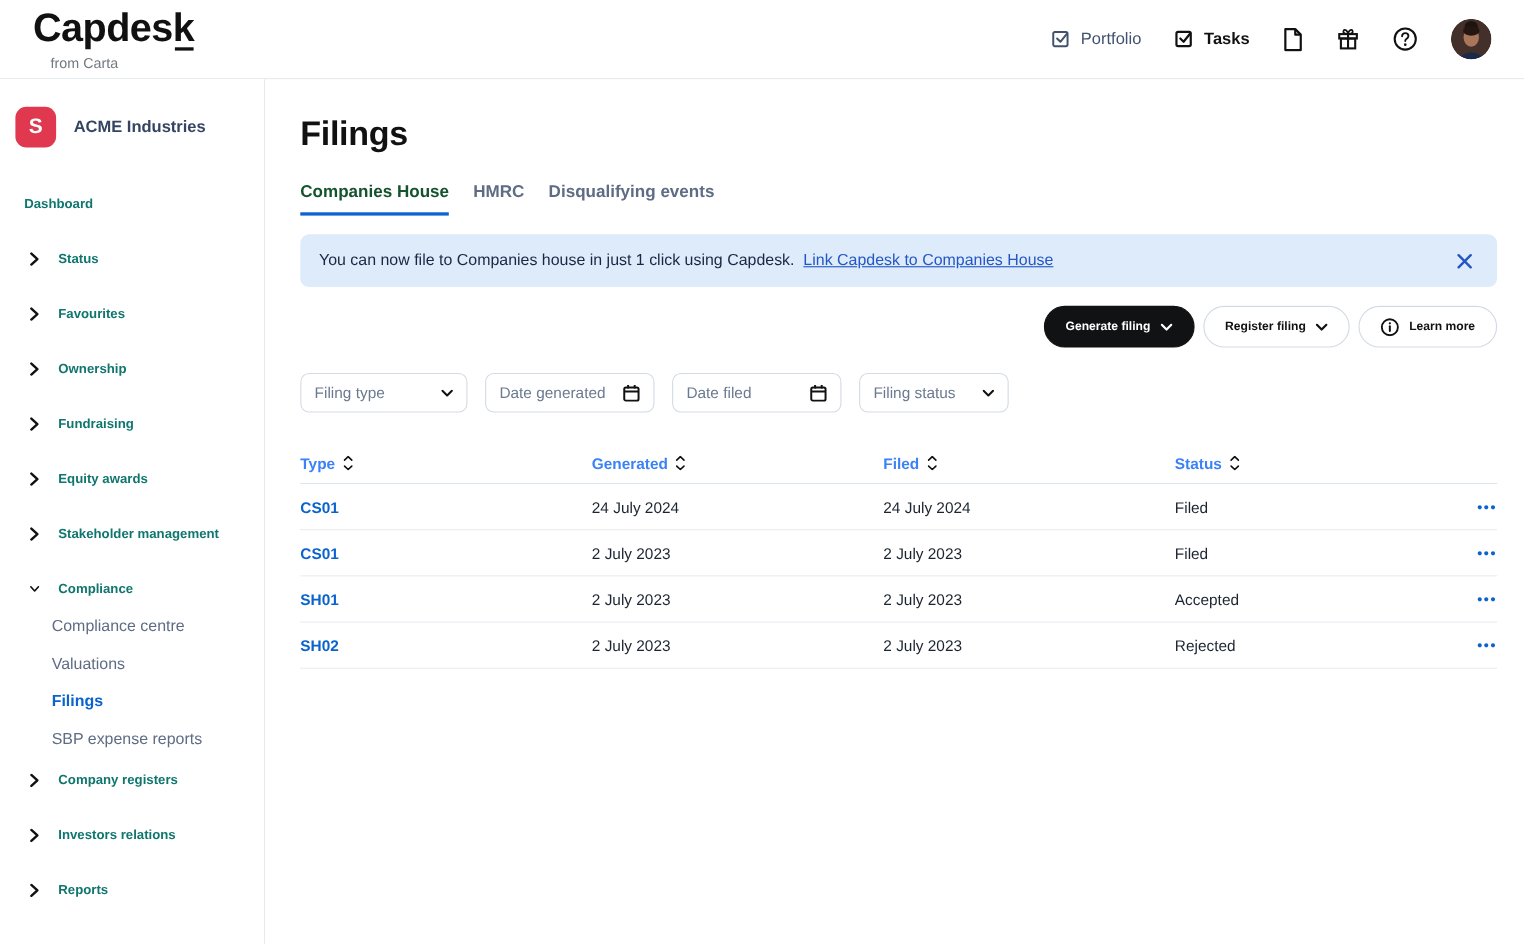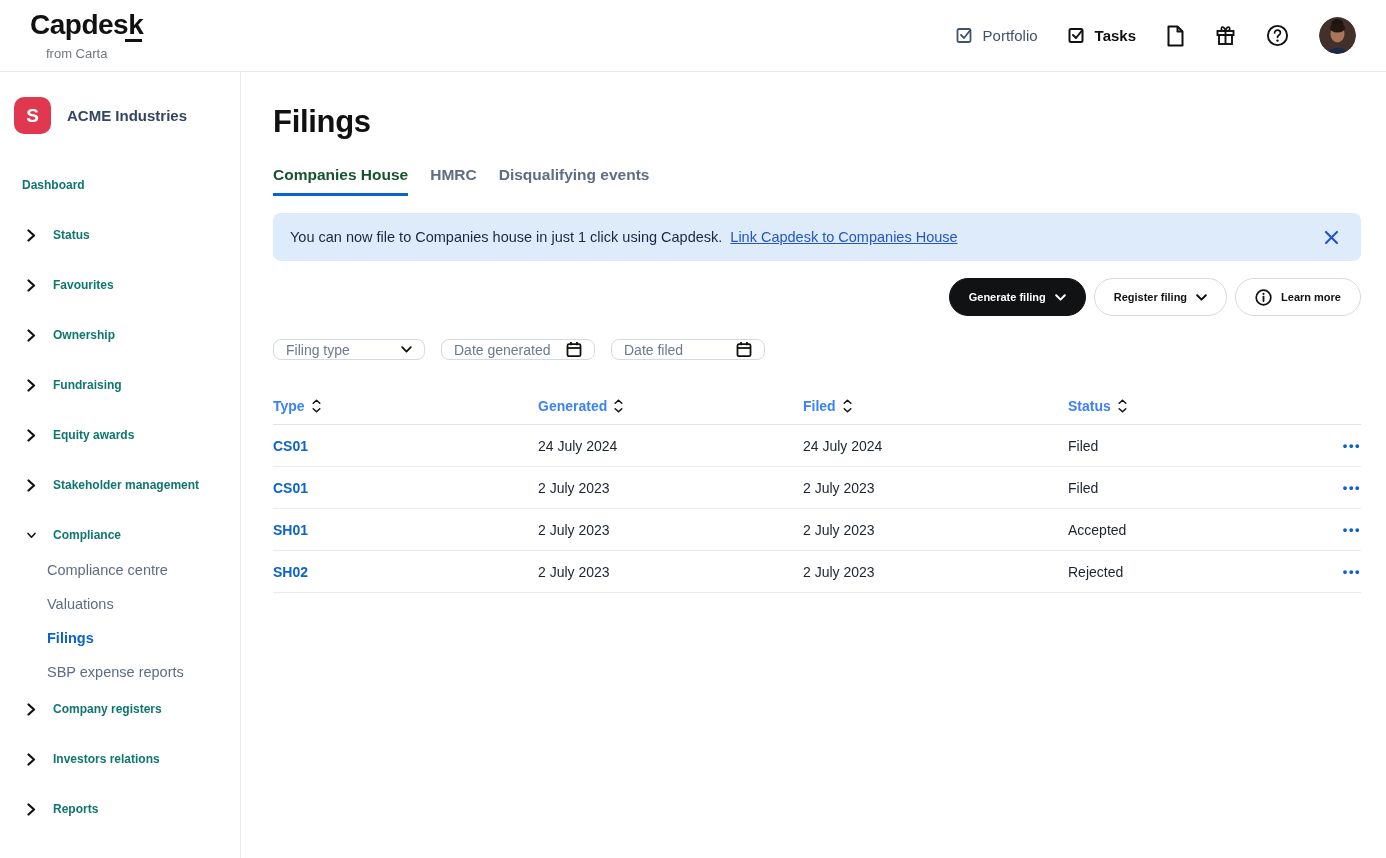--- a/index.html
+++ b/index.html
@@ -3,21 +3,21 @@
 <meta charset="utf-8">
 <style>
   * { margin:0; padding:0; box-sizing:border-box; }
   html,body { width:1386px; height:858px; background:#fff; overflow:hidden;
     font-family:"Liberation Sans", sans-serif; color:#172b4d; }
 
   
   .app-header { height:72px; display:flex; align-items:center; justify-content:space-between;
     padding:0 30px; border-bottom:1px solid #e7eaee; background:#fff; }
   .logo-block { display:flex; flex-direction:column; }
-  .brand { position:relative; font-size:28px; font-weight:800; letter-spacing:-0.5px; color:#111; line-height:1; }
+  .brand { position:relative; font-size:36px; font-weight:800; letter-spacing:-0.5px; color:#111; line-height:1; }
   .brand::after { content:""; position:absolute; right:1px; bottom:-3px; width:17px; height:3px; background:#111; }
   .tagline { font-size:13px; color:#73797f; margin-top:7px; margin-left:16px; }
 
   .header-right { display:flex; align-items:center; gap:30px; }
   .hdr-link { display:flex; align-items:center; gap:8px; cursor:pointer; }
   .hdr-link .lbl { font-size:15px; font-weight:600; }
   .portfolio .lbl { color:#42526e; font-weight:500; }
   .tasks .lbl { color:#111; }
   .hdr-icon { display:flex; align-items:center; justify-content:center; cursor:pointer; }
   .avatar { width:37px; height:37px; border-radius:50%; overflow:hidden; cursor:pointer; }
@@ -53,21 +53,21 @@
   .banner-text { font-size:14.5px; color:#1a2744; }
   .banner-link { color:#2456c4; font-weight:500; text-decoration:underline; cursor:pointer; margin-left:4px; }
   .banner-close { cursor:pointer; display:flex; }
 
   .actions-row { display:flex; justify-content:flex-end; gap:8px; margin-top:17px; }
   .btn { height:38px; border-radius:19px; display:flex; align-items:center; gap:9px;
     padding:0 19px; font-size:11px; font-weight:700; cursor:pointer; border:1px solid #d3dae3; background:#fff; color:#111; }
   .btn.primary { background:#111213; border-color:#111213; color:#fff; }
 
   .filters-row { display:flex; gap:16px; margin-top:23px; }
-  .filter { height:21px; border:1px solid #d3dae3; border-radius:8px; display:flex; align-items:center;
+  .filter { height:36px; border:1px solid #d3dae3; border-radius:8px; display:flex; align-items:center;
     justify-content:space-between; padding:0 12px; font-size:14px; color:#6b7a90; cursor:pointer; background:#fff; }
   .f-type { width:152px; } .f-gen { width:154px; } .f-filed { width:154px; } .f-status { width:136px; }
 
   .table { margin-top:27px; }
   .t-row { display:grid; grid-template-columns:265px 265px 265px 1fr 40px; align-items:center; }
   .t-head { height:38px; border-bottom:1px solid #dfe5ec; }
   .t-head .th { display:flex; align-items:center; gap:7px; font-size:14px; font-weight:700; color:#3b82f6; cursor:pointer; }
   .t-body-row { height:42px; border-bottom:1px solid #e8ecf1; font-size:14px; color:#1b2430; }
   .cell-link { color:#0b63ce; font-weight:700; cursor:pointer; }
   .row-menu { color:#0b63ce; font-weight:800; font-size:13px; letter-spacing:1.5px; text-align:right; cursor:pointer; }
@@ -319,20 +319,28 @@
       <span>Date filed</span>
       <span>
           <svg width="16" height="17" viewBox="0 0 16 17">
             <rect x="1.5" y="3.2" width="13" height="12" rx="1.5" fill="none" stroke="#111" stroke-width="1.8"></rect>
             <line x1="1.5" y1="7" x2="14.5" y2="7" stroke="#111" stroke-width="1.8"></line>
             <line x1="5" y1="1" x2="5" y2="4.2" stroke="#111" stroke-width="1.8"></line>
             <line x1="11" y1="1" x2="11" y2="4.2" stroke="#111" stroke-width="1.8"></line>
           </svg>
         </span>
     </div>
+    <div class="filter f-status">
+      <span>Filing status</span>
+      <span>
+          <svg width="11" height="7" viewBox="0 0 11 7">
+            <polyline points="1.2,1.2 5.5,5.6 9.8,1.2" fill="none" stroke="#111" stroke-width="1.8" stroke-linecap="round" stroke-linejoin="round"></polyline>
+          </svg>
+        </span>
+    </div>
   </div>
 
   <div class="table">
     <div class="t-row t-head">
       <span class="th">
         <span>Type</span>
         <span>
             <svg width="9" height="14" viewBox="0 0 9 14">
               <polyline points="1.2,4.3 4.5,1.2 7.8,4.3" fill="none" stroke="#111" stroke-width="1.5" stroke-linecap="round" stroke-linejoin="round"></polyline>
               <polyline points="1.2,9.7 4.5,12.8 7.8,9.7" fill="none" stroke="#111" stroke-width="1.5" stroke-linecap="round" stroke-linejoin="round"></polyline>

